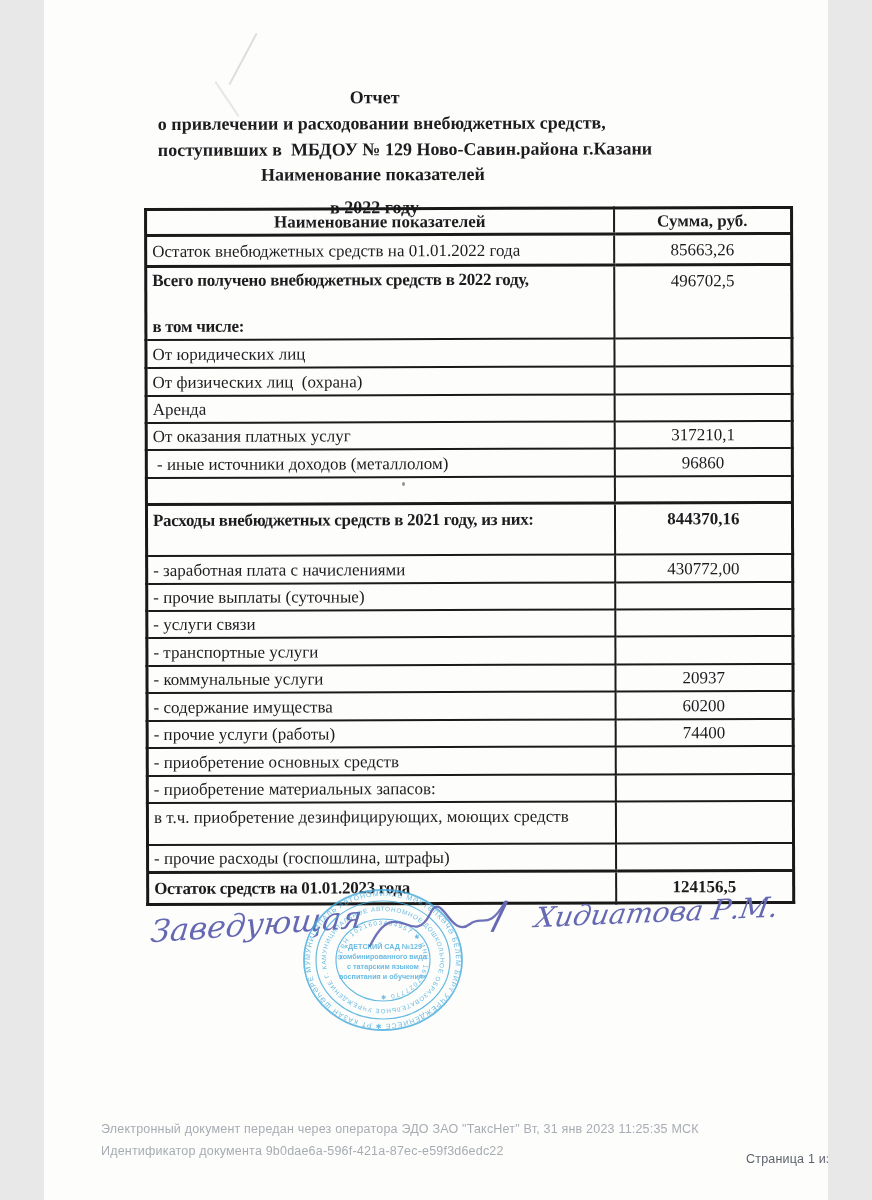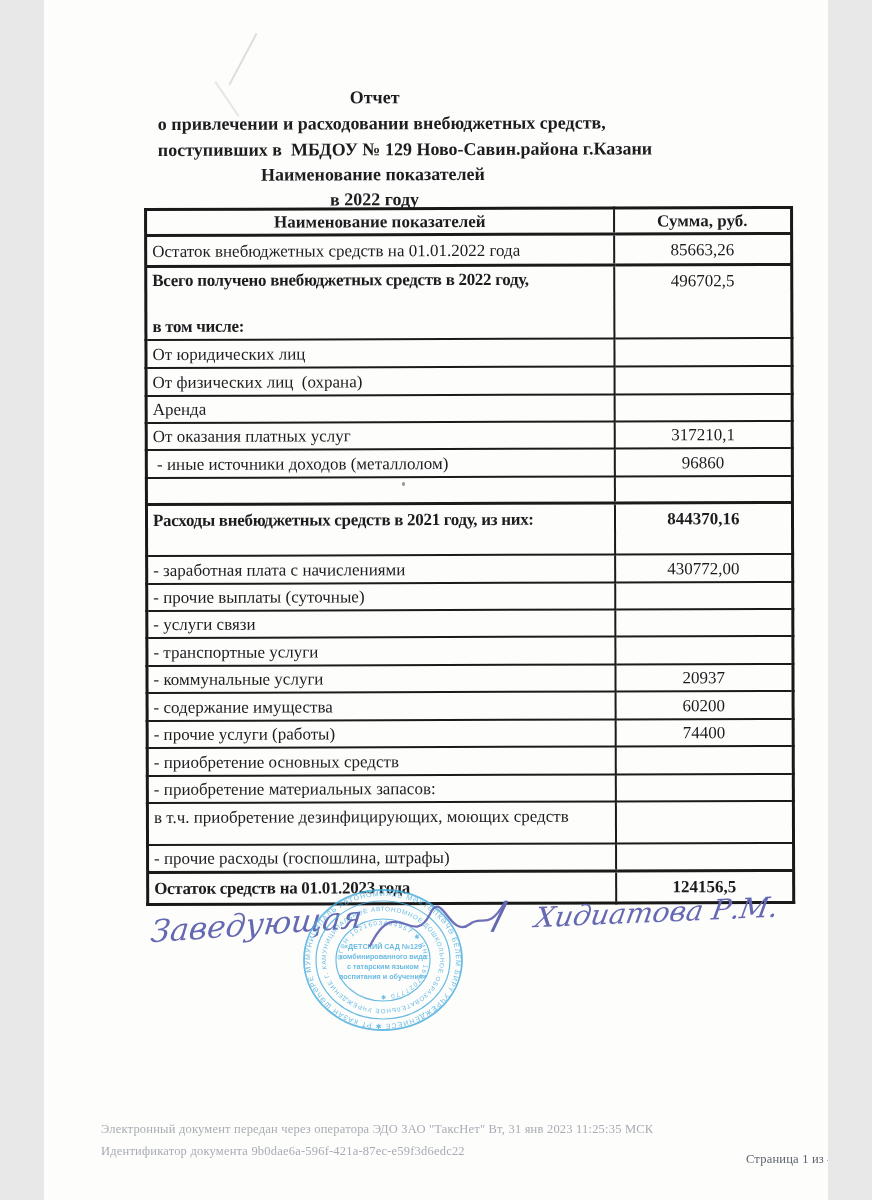--- a/index.html
+++ b/index.html
@@ -13,21 +13,21 @@
   .scratch.a{left:198px; top:30px; width:2px; height:58px; transform:rotate(28deg);}
   .scratch.b{left:182px; top:78px; width:2px; height:42px; transform:rotate(-34deg); opacity:.7;}
   .speck{position:absolute; left:358px; top:482px; width:3px; height:4px; background:rgba(60,60,60,.55); border-radius:50%;}
   
   .doc{position:absolute; left:0; top:0; width:872px; transform:rotate(-0.18deg); transform-origin:100px 200px;}
   .hline{position:absolute; font-weight:bold; font-size:18px; line-height:24px; white-space:pre;}
   .hl-1{left:306px; top:86px;}
   .hl-2{left:114px; top:112px;}
   .hl-3{left:114px; top:138px;}
   .hl-4{left:217px; top:163px;}
-  .hl-5{left:286px; top:188px;}
+  .hl-5{left:286px; top:196px;}
   
   table.report{
     position:absolute; left:100px; top:208px; width:646px;
     border-collapse:collapse; table-layout:fixed;
     border:3px solid #191919;
   }
   table.report th, table.report td{
     border:2px solid #1b1b1b; font-size:17px; line-height:21px;
     overflow:hidden;
   }
@@ -46,21 +46,21 @@
     position:absolute; font-family:"DejaVu Serif", serif; font-style:italic;
     color:#6568b2; transform:skewX(-10deg) rotate(-4deg); white-space:nowrap;
   }
   .hand.role{left:108px; top:906px; font-size:31px;}
   .hand.slash{left:449px; top:892px; font-size:40px; transform:rotate(8deg); font-style:normal;}
   .hand.name{left:492px; top:896px; font-size:28px; transform:skewX(-12deg) rotate(-2.5deg);}
   .stamp-svg{position:absolute; left:256px; top:886px; opacity:.8;}
   .sig-svg{position:absolute; left:318px; top:884px;}
   
   .foot{
-    position:absolute; font-family:Liberation Serif, serif;
+    position:absolute; font-family:Liberation Sans, sans-serif;
     font-size:12.5px; letter-spacing:.2px; color:#a7acb3; white-space:nowrap;
   }
   .foot.l1{left:57px; top:1122px;}
   .foot.l2{left:57px; top:1144px;}
   .foot.pg{left:702px; top:1152px; color:#5d636d;}
 </style>
 </head>
 <body>
 
 <div class="page">

